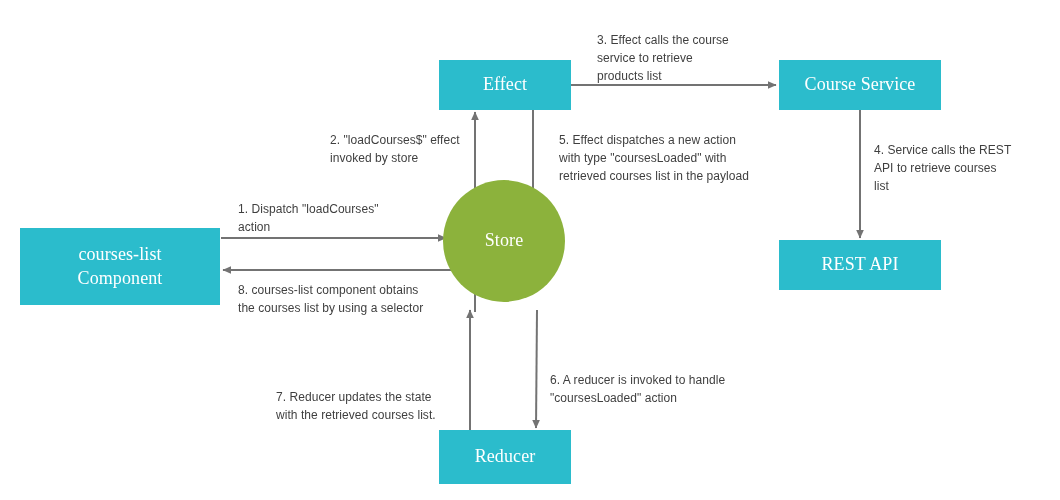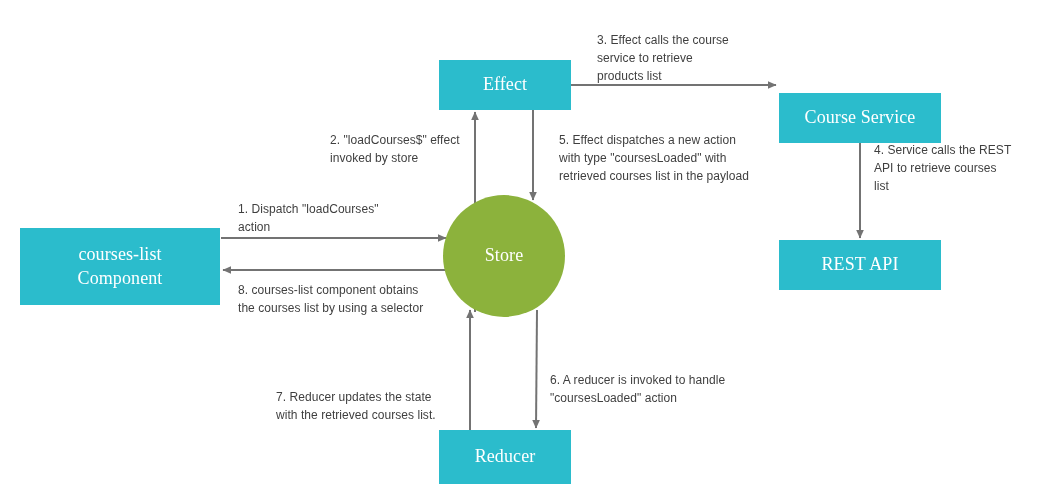--- a/index.html
+++ b/index.html
@@ -102,29 +102,29 @@
 
   <div class="node" style="left:20px; top:228px; width:200px; height:77px;">
     <span class="node-label">courses-list
 Component</span>
   </div>
 
   <div class="node" style="left:439px; top:60px; width:132px; height:50px;">
     <span class="node-label">Effect</span>
   </div>
 
-  <div class="node" style="left:779px; top:60px; width:162px; height:50px;margin-top:33px;">
+  <div class="node" style="left:779px; top:60px; width:162px; height:50px;">
     <span class="node-label">Course Service</span>
   </div>
 
   <div class="node" style="left:779px; top:240px; width:162px; height:50px;justify-content:center;">
     <span class="node-label">REST API</span>
   </div>
 
-  <div class="node circle" style="left:443px; top:195px; width:122px; height:122px;">
+  <div class="node circle" style="left:443px; top:180px; width:122px; height:122px;">
     <span class="node-label">Store</span>
   </div>
 
   <div class="node" style="left:439px; top:430px; width:132px; height:54px;">
     <span class="node-label">Reducer</span>
   </div>
 
   <div class="edge-label" style="left:238px; top:200px; width:210px;">1. Dispatch "loadCourses"
 action</div>
 

